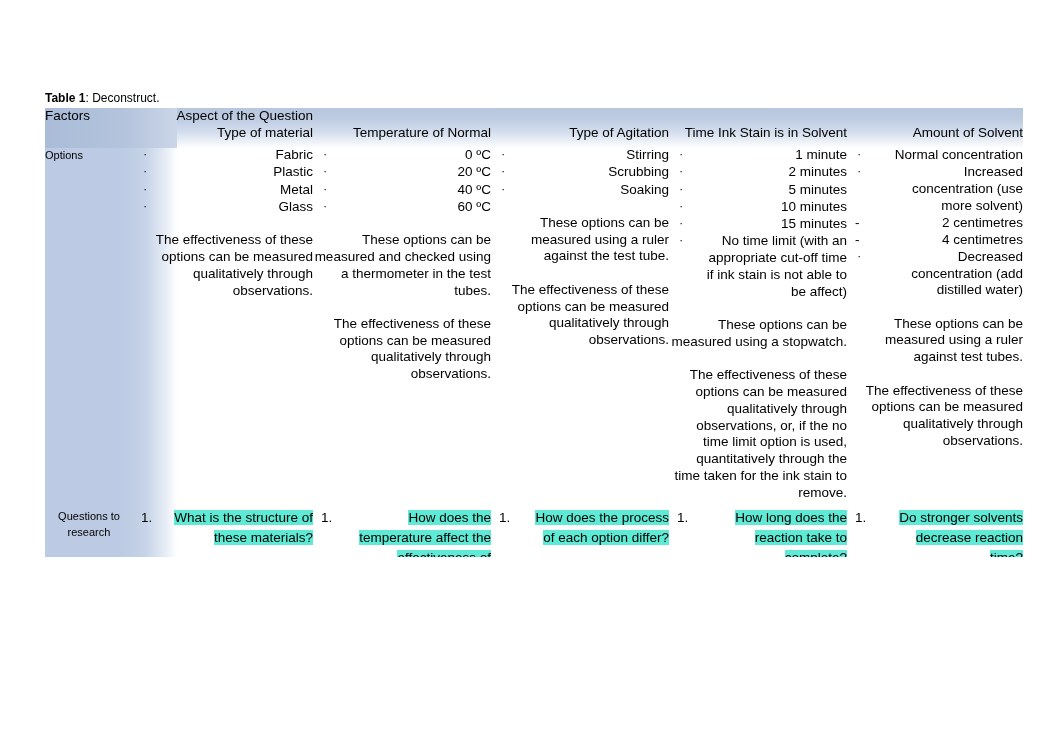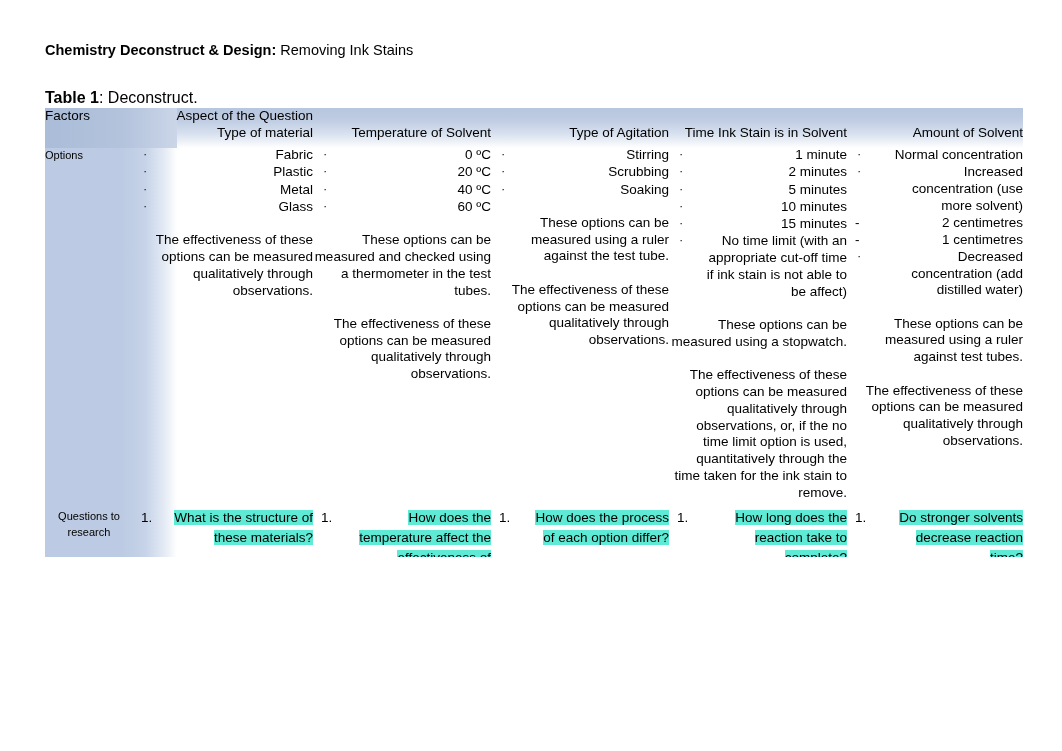--- a/index.html
+++ b/index.html
@@ -31,21 +31,21 @@
     font-size: 14.5px;
     line-height: 18px;
     white-space: nowrap;
   }
   .doc-title .strong { font-weight: bold; }
 
   .table-caption {
     position: absolute;
     left: 45px;
     top: 89px;
-    font-size: 16px;
+    font-size: 12px;
     line-height: 18px;
     white-space: nowrap;
   }
   .table-caption .strong { font-weight: bold; }
 
   
   .table-wrap {
     position: absolute;
     left: 45px;
     top: 108px;
@@ -210,23 +210,20 @@
     background: #5eead4;
     box-decoration-break: clone;
     -webkit-box-decoration-break: clone;
   }
 </style>
 </head>
 <body>
 
 <div class="page">
 
-  <div class="doc-title">
-    <span class="strong">Chemistry Deconstruct &amp; Design:</span><span> Removing Ink Stains</span>
-  </div>
 
   <div class="table-caption">
     <span class="strong">Table 1</span><span>: Deconstruct.</span>
   </div>
 
   <div class="table-wrap">
 
     <div class="band-blue"></div>
     <div class="band-header"></div>
     <div class="band-blue-top"></div>
@@ -245,21 +242,21 @@
           <tr>
         <td class="cell-pad-first">
           <div class="hdr-label">Factors</div>
         </td>
         <td class="cell-pad">
           <div class="hdr-span">Aspect of the Question</div>
           <div class="hdr-sub">Type of material</div>
         </td>
         <td class="cell-pad">
           <div class="hdr-span" style="visibility:hidden">&nbsp;</div>
-          <div class="hdr-sub">Temperature of Solvent</div>
+          <div class="hdr-sub">Temperature of Normal</div>
         </td>
         <td class="cell-pad">
           <div class="hdr-span" style="visibility:hidden">&nbsp;</div>
           <div class="hdr-sub">Type of Agitation</div>
         </td>
         <td class="cell-pad">
           <div class="hdr-span" style="visibility:hidden">&nbsp;</div>
           <div class="hdr-sub">Time Ink Stain is in Solvent</div>
         </td>
         <td class="cell-pad">
@@ -317,21 +314,21 @@
           <p class="para spaced">The effectiveness of these options can be measured qualitatively through observations, or, if the no time limit option is used, quantitatively through the time taken for the ink stain to remove.</p>
         </td>
 
         <td class="cell-pad" style="padding-top:6px;">
           <ul class="bul">
             <li><span class="dot">·</span><span>Normal concentration</span></li>
             <li><span class="dot">·</span><span>Increased concentration (use more solvent)</span></li>
           </ul>
           <ul class="sub">
             <li><span class="dash">-</span><span>2 centimetres</span></li>
-            <li><span class="dash">-</span><span>1 centimetres</span></li>
+            <li><span class="dash">-</span><span>4 centimetres</span></li>
           </ul>
           <ul class="bul">
             <li><span class="dot">·</span><span>Decreased concentration (add distilled water)</span></li>
           </ul>
           <p class="para spaced">These options can be measured using a ruler against test tubes.</p>
           <p class="para spaced">The effectiveness of these options can be measured qualitatively through observations.</p>
         </td>
       </tr>
 
       <tr>

